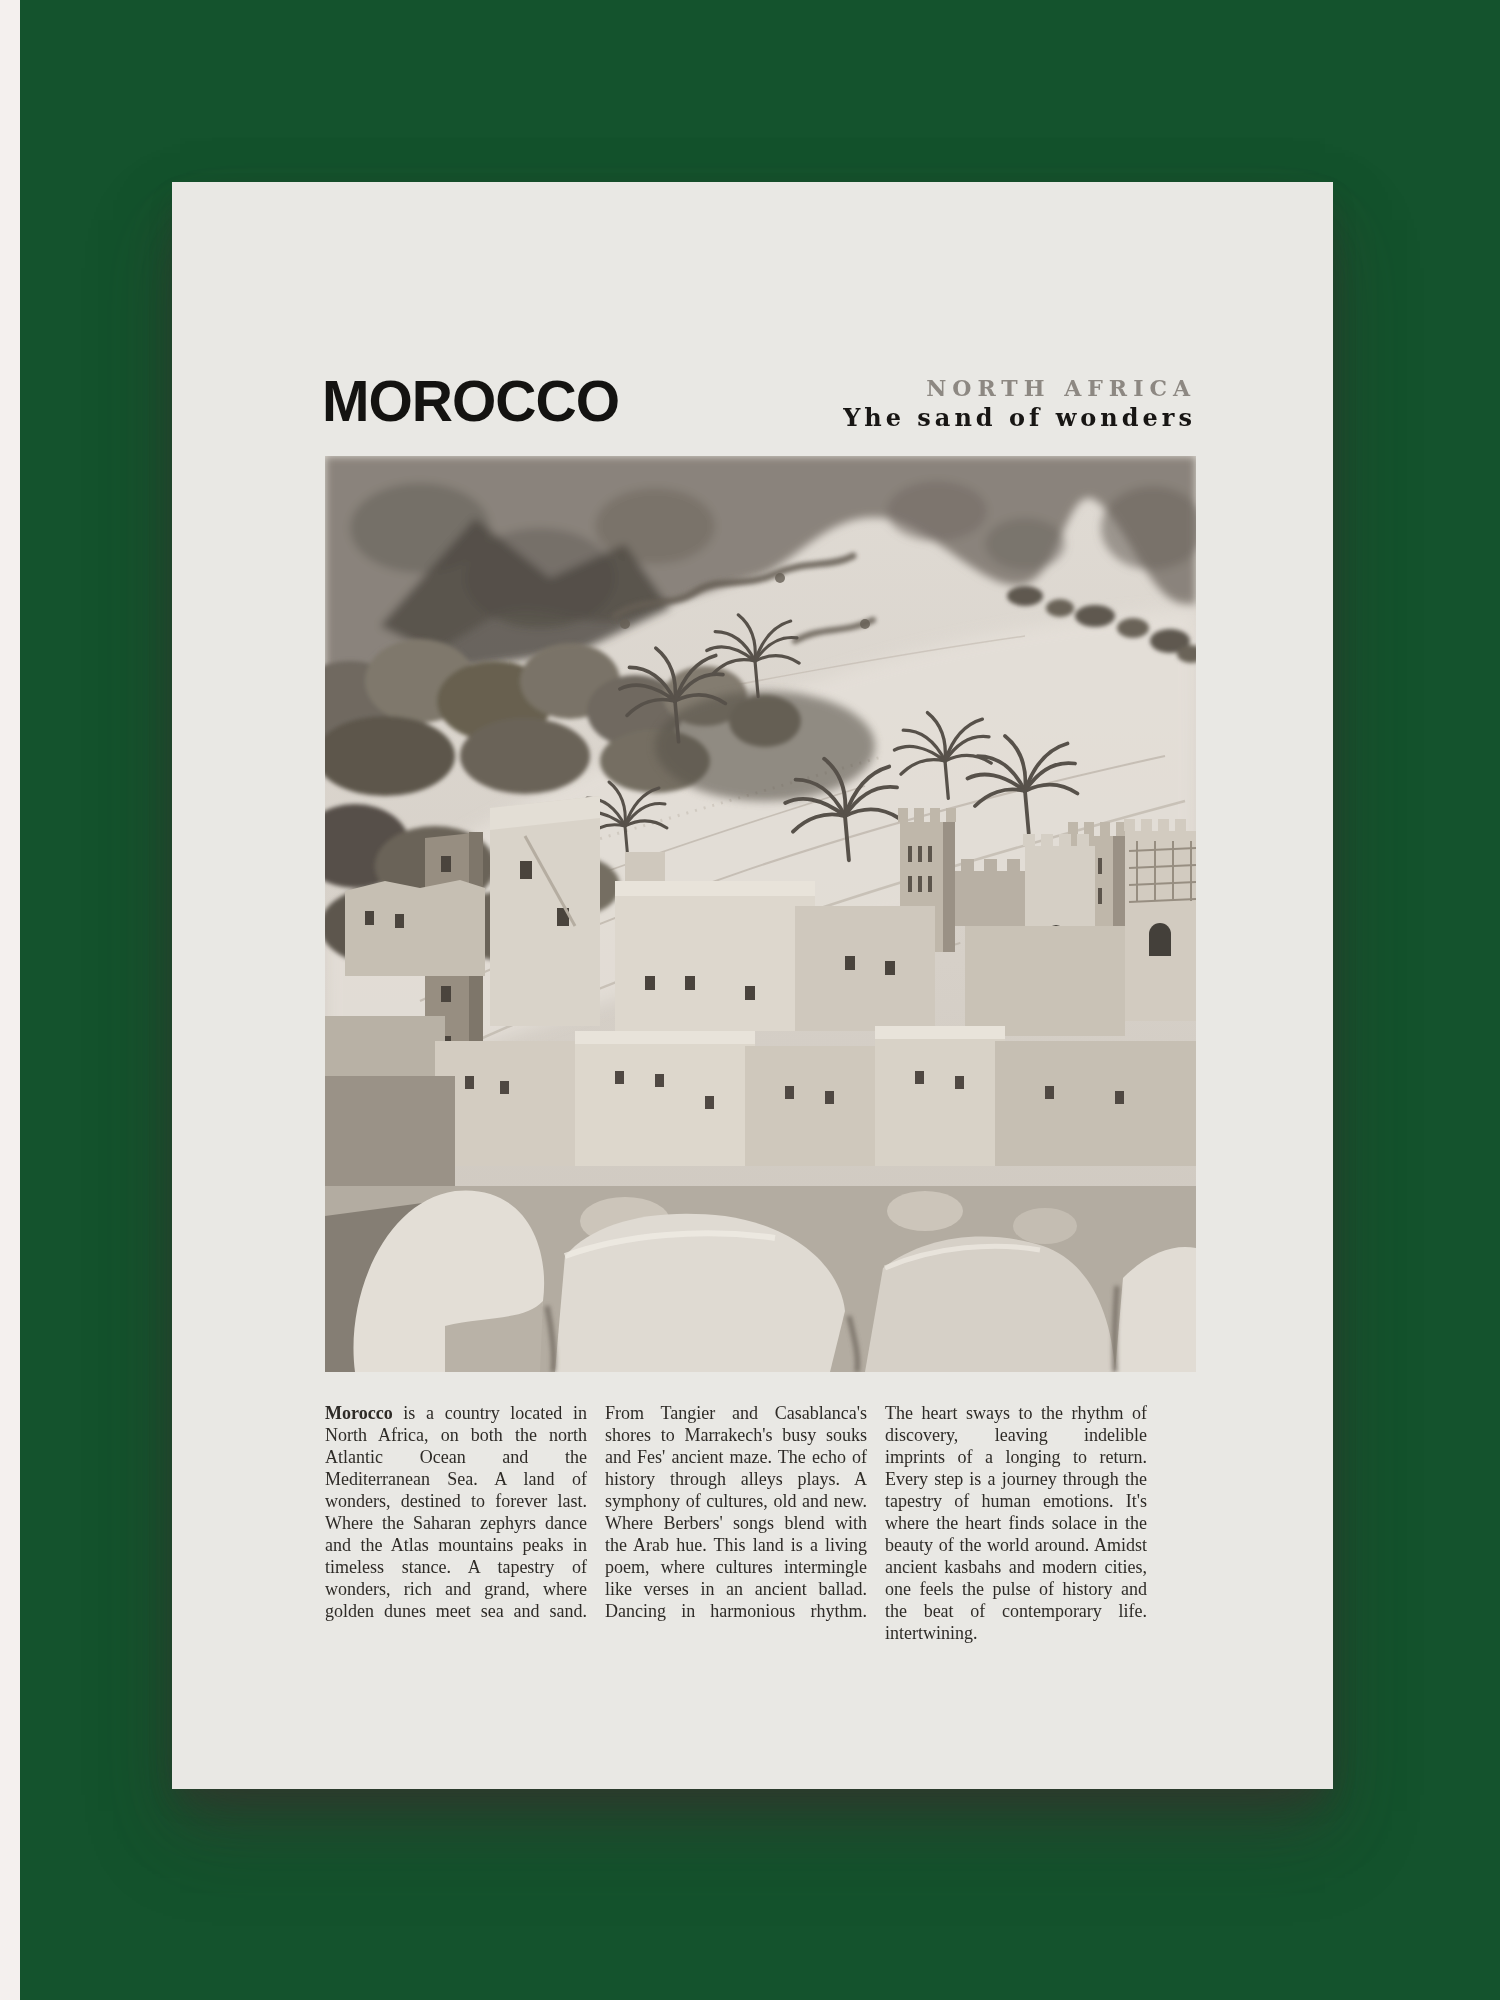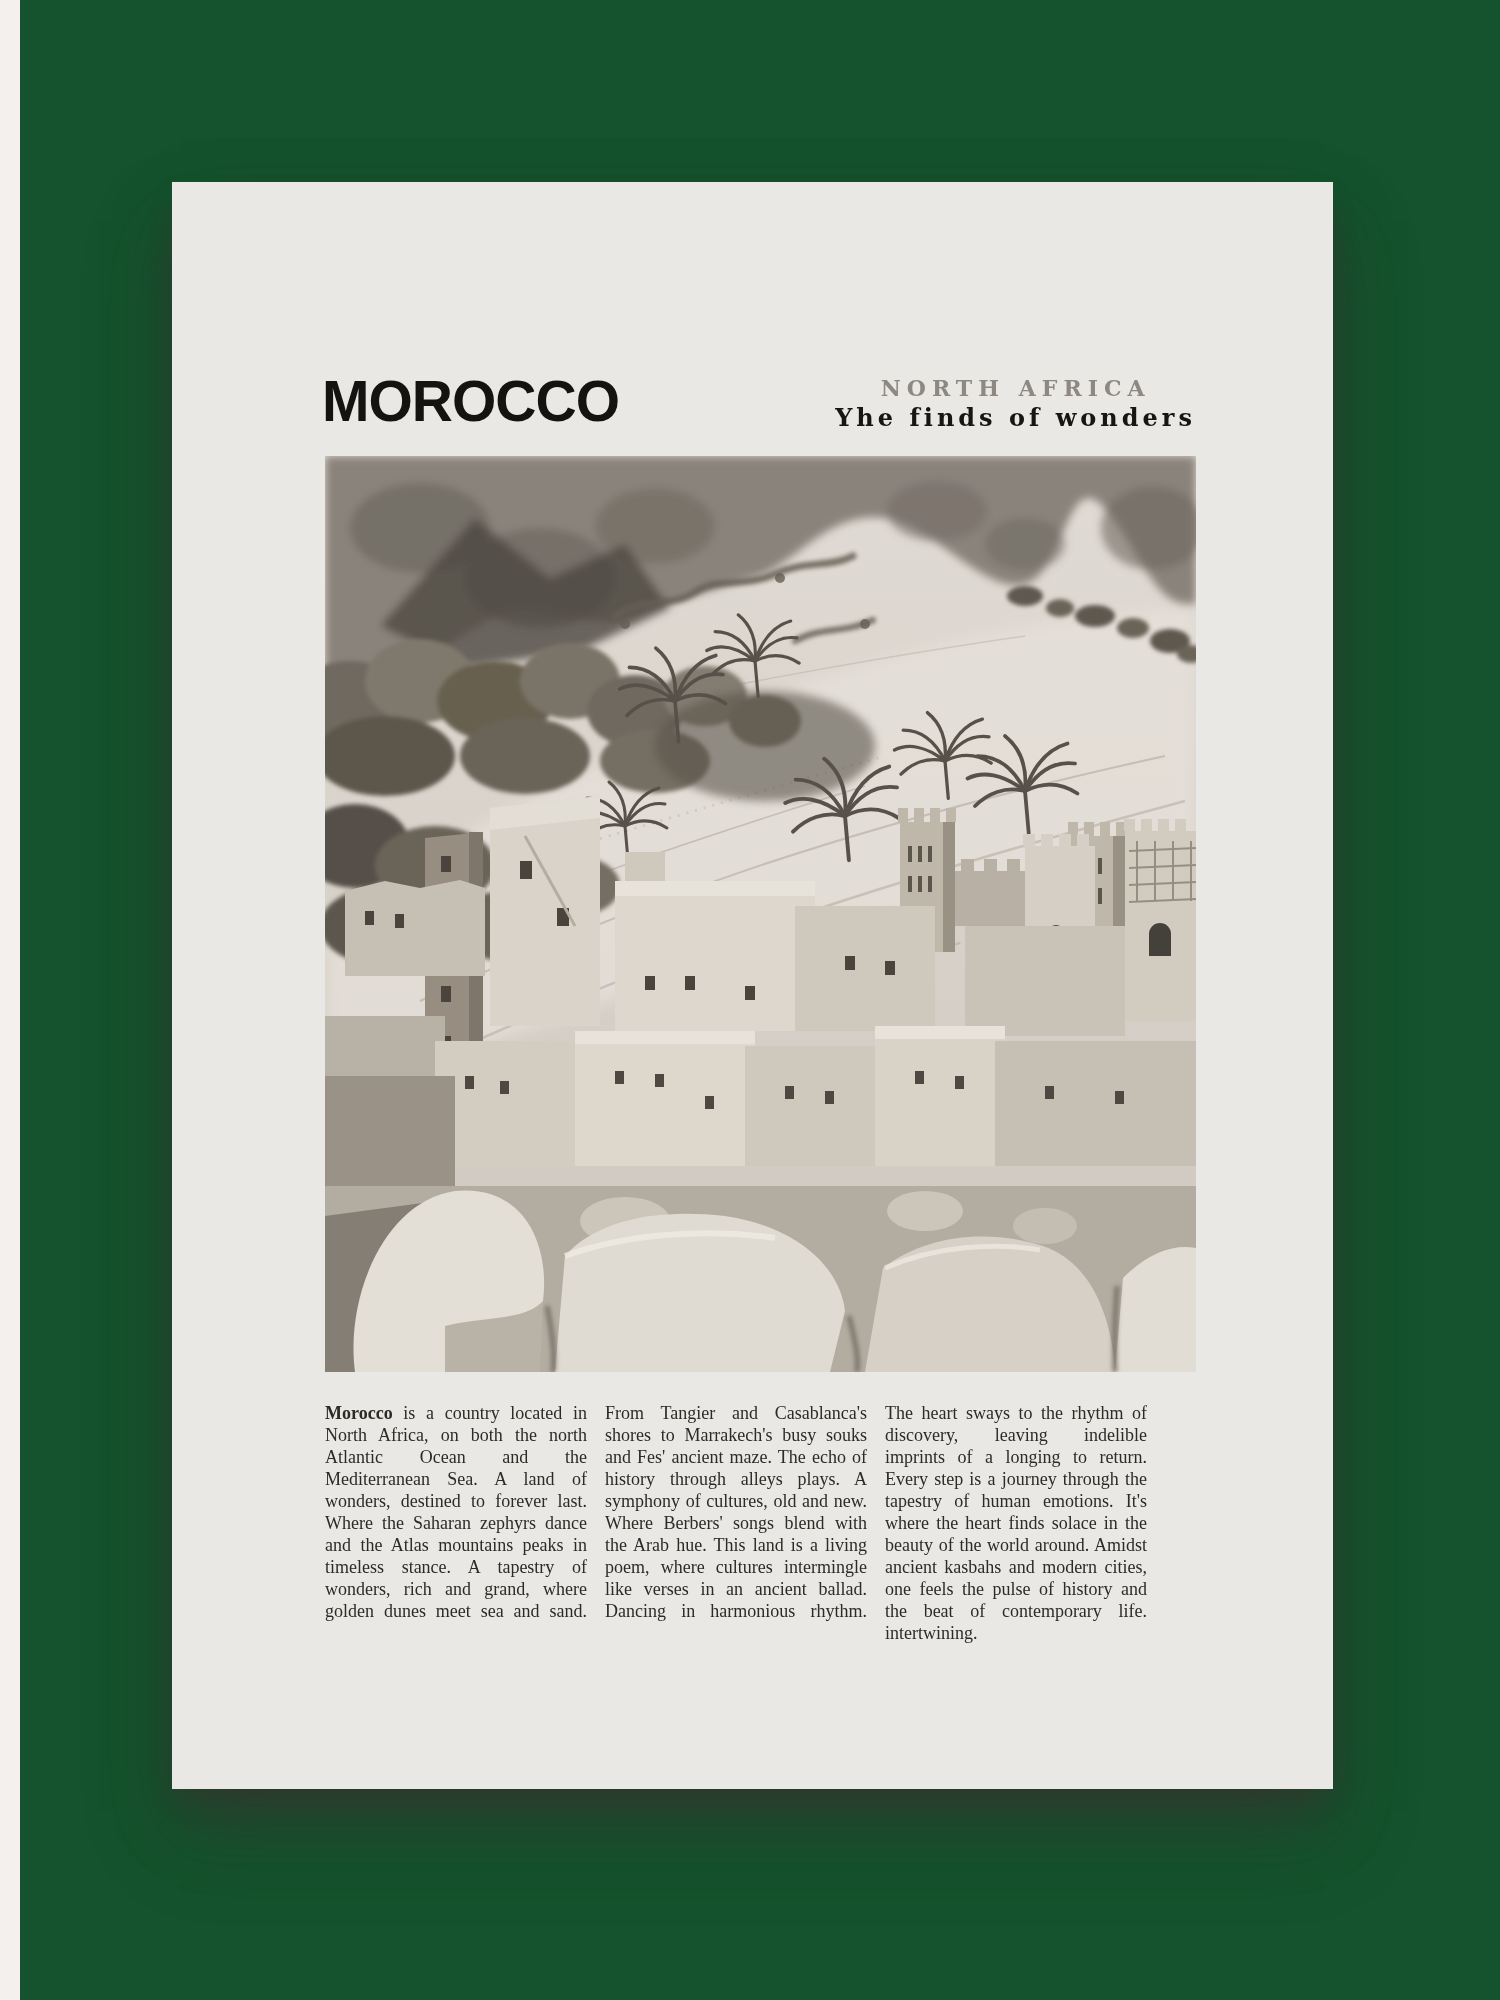--- a/index.html
+++ b/index.html
@@ -16,21 +16,20 @@
     position:absolute;left:150px;top:190px;margin:0;
     font-family:"Liberation Sans",sans-serif;
     font-weight:700;font-size:57px;line-height:58px;letter-spacing:-1px;
     color:#141311;
   }
   .header-right{position:absolute;right:137px;top:193px;text-align:right;}
   .eyebrow{
     font-family:"DejaVu Serif",serif;font-weight:700;
     font-size:22px;line-height:26px;letter-spacing:6px;color:#8d8882;
     white-space:nowrap;
-    text-align:center;
   }
   .tagline{
     margin-top:3px;
     font-family:"DejaVu Serif",serif;font-weight:700;
     font-size:24px;line-height:28px;letter-spacing:4px;color:#181614;
     white-space:nowrap;
   }
   .photo{
     position:absolute;left:153px;top:274px;width:871px;height:916px;margin:0;
     background:#cdc7be;overflow:hidden;
@@ -52,21 +51,21 @@
 </head>
 <body>
 
 <div class="stage">
   <div class="poster">
 
     <h1 class="poster-title">MOROCCO</h1>
 
     <div class="header-right">
       <div class="eyebrow">NORTH AFRICA</div>
-      <div class="tagline">Yhe finds of wonders</div>
+      <div class="tagline">Yhe sand of wonders</div>
     </div>
 
     <figure class="photo">
       <svg viewBox="0 0 871 916" preserveAspectRatio="none" role="img" aria-label="Black-and-white photograph of an earthen kasbah village with palm trees, a crenellated gate, a sandy desert hillside and large rocks in the foreground">
         <defs>
           <linearGradient id="sand" x1="0" y1="0" x2="0" y2="1">
             <stop offset="0" stop-color="#e0dbd4"></stop>
             <stop offset="0.55" stop-color="#d6d0c8"></stop>
             <stop offset="1" stop-color="#cdc7be"></stop>
           </linearGradient>

